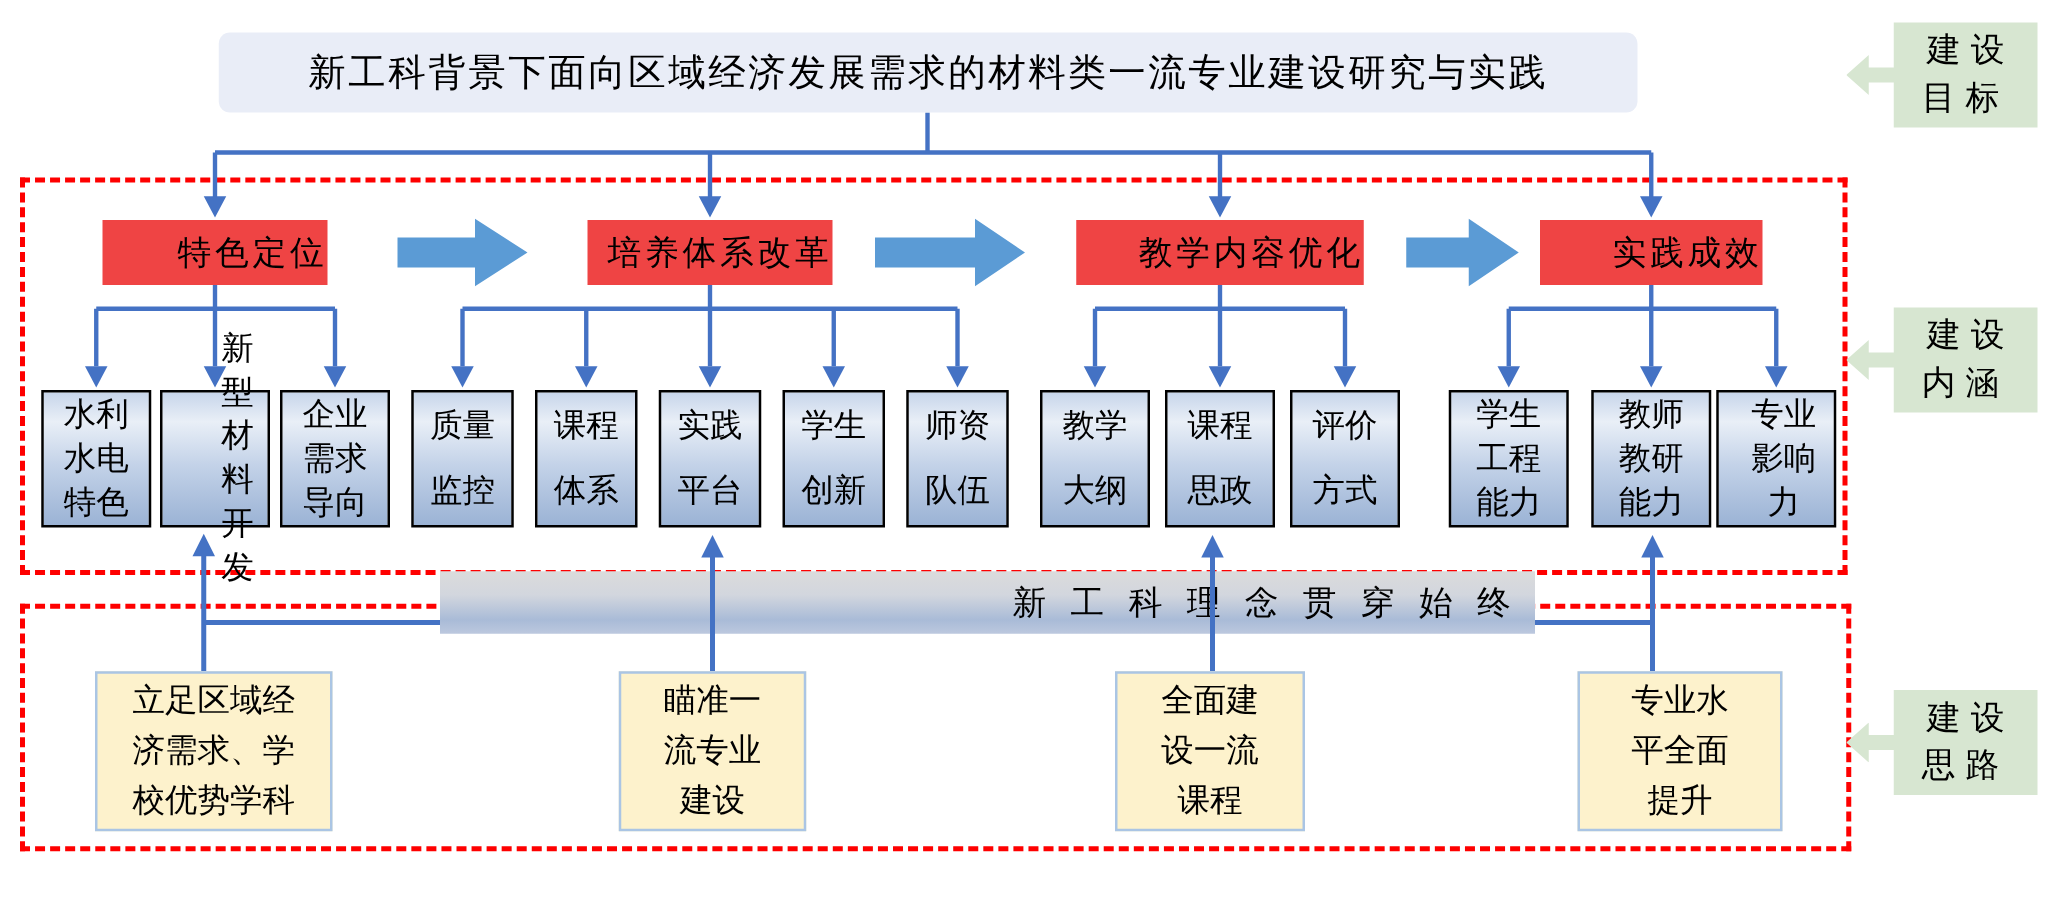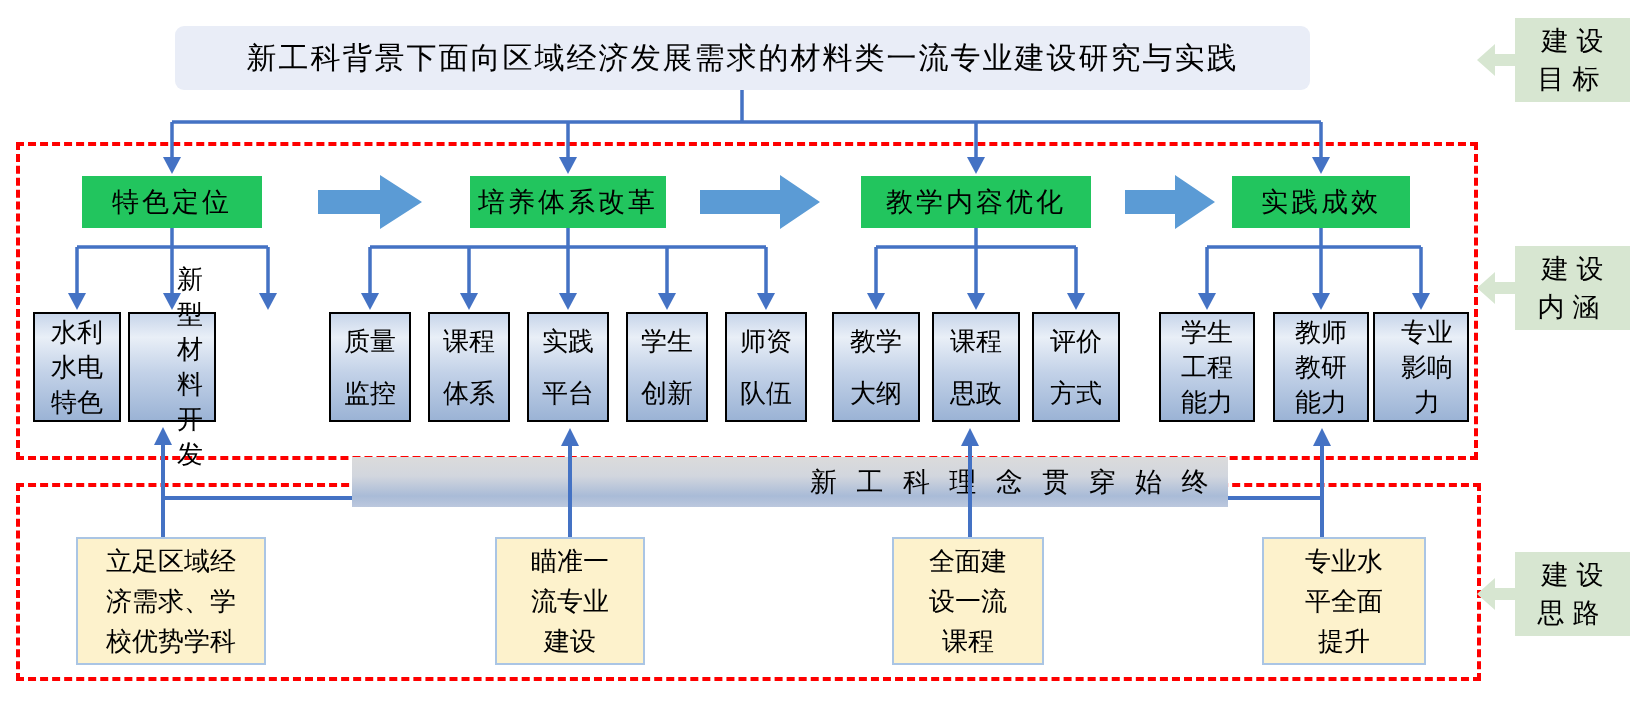--- a/index.html
+++ b/index.html
@@ -17,22 +17,22 @@
 
   
   .title-box{
     left:175px;top:26px;width:1135px;height:64px;background:#e9edf7;border-radius:9px;
     display:flex;align-items:center;justify-content:center;z-index:5;
     font-size:30px;letter-spacing:2px;white-space:nowrap;
   }
 
   
   .stage{
-    top:176px;height:52px;background:#22c55e;z-index:5;
-    display:flex;align-items:center;justify-content:center;
+    top:176px;height:52px;background:#ef4444;z-index:5;
+    display:flex;align-items:center;justify-content:flex-end;
     font-size:27px;letter-spacing:3px;white-space:nowrap;
   }
 
   
   .child{
     top:312px;height:110px;z-index:5;border:2.5px solid #000;
     background:linear-gradient(180deg,#c7d5ea 0%,#e9eff7 22%,#c3d2e8 55%,#9bb3d5 100%);
     display:flex;align-items:center;justify-content:center;text-align:center;
     font-size:26px;white-space:pre-line;
   }
@@ -148,20 +148,23 @@
   <div class="abs stage" style="left:1232px;width:178px;">
       <span>实践成效</span>
     </div>
 
   <div class="abs child l3" style="left:33px;width:88px;"><span>水利
 水电
 特色</span></div>
   <div class="abs child l3" style="left:128px;width:88px;padding-left:36px;"><span>新型
 材料
 开发</span></div>
+  <div class="abs child l3" style="left:224px;width:88px;"><span>企业
+需求
+导向</span></div>
 
   <div class="abs child l2" style="left:329px;width:82px;"><span>质量
 监控</span></div>
   <div class="abs child l2" style="left:428px;width:82px;"><span>课程
 体系</span></div>
   <div class="abs child l2" style="left:527px;width:82px;"><span>实践
 平台</span></div>
   <div class="abs child l2" style="left:626px;width:82px;"><span>学生
 创新</span></div>
   <div class="abs child l2" style="left:725px;width:82px;"><span>师资

